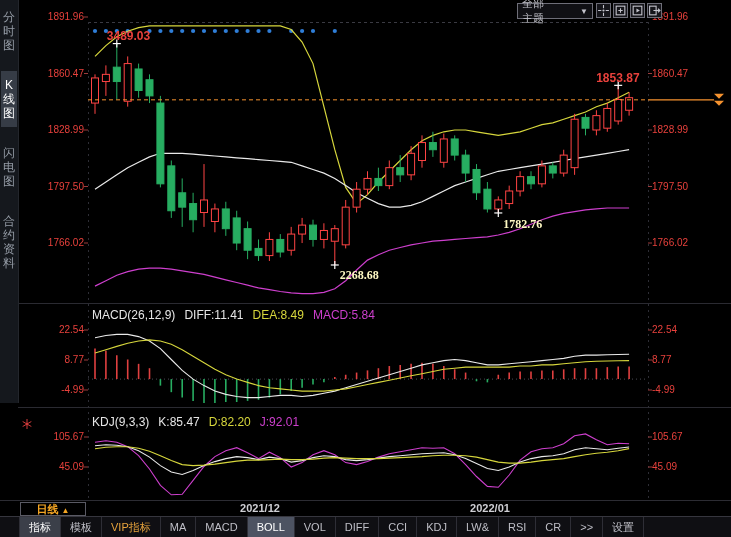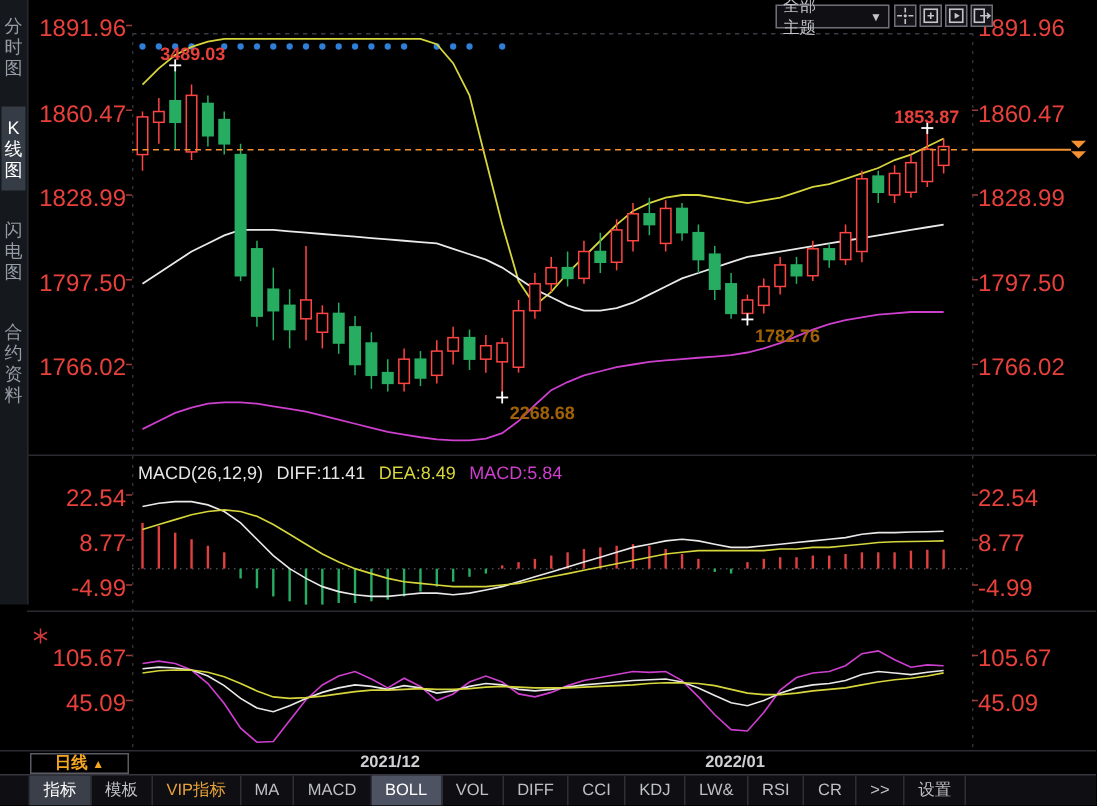--- a/index.html
+++ b/index.html
@@ -23,29 +23,29 @@
   .mg{color:#cd3fcd;}
   .cicon{display:inline-block;width:13px;height:12px;background:#2b66c4;border-radius:1px;line-height:0;}
   
   #theme-dropdown{position:absolute;left:517px;top:3px;width:66px;height:14px;z-index:4;
       border:1px solid #6e6e78;display:flex;align-items:center;justify-content:space-between;
       padding:0 4px;font-size:11px;color:#c4c4cc;background:#101014;cursor:pointer;gap:28px;}
   .dd-arrow{font-size:8px;color:#c4c4cc;}
   .tbtn{position:absolute;top:3px;width:15px;height:15px;z-index:4;border:1px solid #6e6e78;
         background:#15151a;padding:0;line-height:0;cursor:pointer;}
   
-  .axlab{position:absolute;width:60px;font-size:16px;color:#e8413c;z-index:2;}
+  .axlab{position:absolute;width:60px;font-size:10px;color:#e8413c;z-index:2;}
   .axlab.l{left:24px;text-align:right;}
   .axlab.r{left:652px;text-align:left;}
   
   .indrow{position:absolute;left:92px;z-index:2;font-size:12px;display:flex;gap:9px;white-space:nowrap;}
   
   .anno{position:absolute;font-size:12px;font-weight:bold;z-index:2;}
   .anno.hi{color:#e8413c;}
-  .anno.lo{color:#a16207;}
+  .anno.lo{color:#fef9c3;font-family:Liberation Serif, serif;}
   
   #timeline{position:absolute;left:0;top:500px;width:731px;height:15px;z-index:3;
             border-top:1px solid #2c2c33;background:#000;}
   #period-box{position:absolute;left:20px;top:1px;width:64px;height:12px;border:1px solid #5a5a64;
       color:#f5a623;font-size:11px;font-weight:bold;text-align:center;line-height:12px;cursor:pointer;}
   #period-box .arr{font-size:8px;}
   .date{position:absolute;top:1px;width:80px;text-align:center;font-size:11px;font-weight:bold;color:#cfcfd4;}
   
   #tabbar{position:absolute;left:0;top:516px;width:731px;height:21px;z-index:3;background:#0f0f13;
           border-top:1px solid #36363e;display:flex;align-items:stretch;font-size:11px;}
@@ -371,20 +371,26 @@
       <div class="axlab l" style="top: 461px;">45.09</div>
       <div class="axlab r" style="top: 461px;">45.09</div>
     </div>
 
   <div class="indrow" style="top:308px">
     <span class="wh">MACD(26,12,9)</span>
     <span class="wh">DIFF:11.41</span>
     <span class="yl">DEA:8.49</span>
     <span class="mg">MACD:5.84</span>
   </div>
+  <div class="indrow" style="top:415px">
+    <span class="wh">KDJ(9,3,3)</span>
+    <span class="wh">K:85.47</span>
+    <span class="yl">D:82.20</span>
+    <span class="mg">J:92.01</span>
+  </div>
 
   <div id="annotations">
       <div class="anno hi" style="left: 106.8px; top: 28.5766px;">3489.03</div>
       <div class="anno lo" style="left: 339.8px; top: 267.983px;">2268.68</div>
       <div class="anno lo" style="left: 503.3px; top: 216.96px;">1782.76</div>
       <div class="anno hi" style="left: 596.2px; top: 71.3527px;">1853.87</div>
     </div>
 
   <div id="timeline">
     <div id="period-box">

